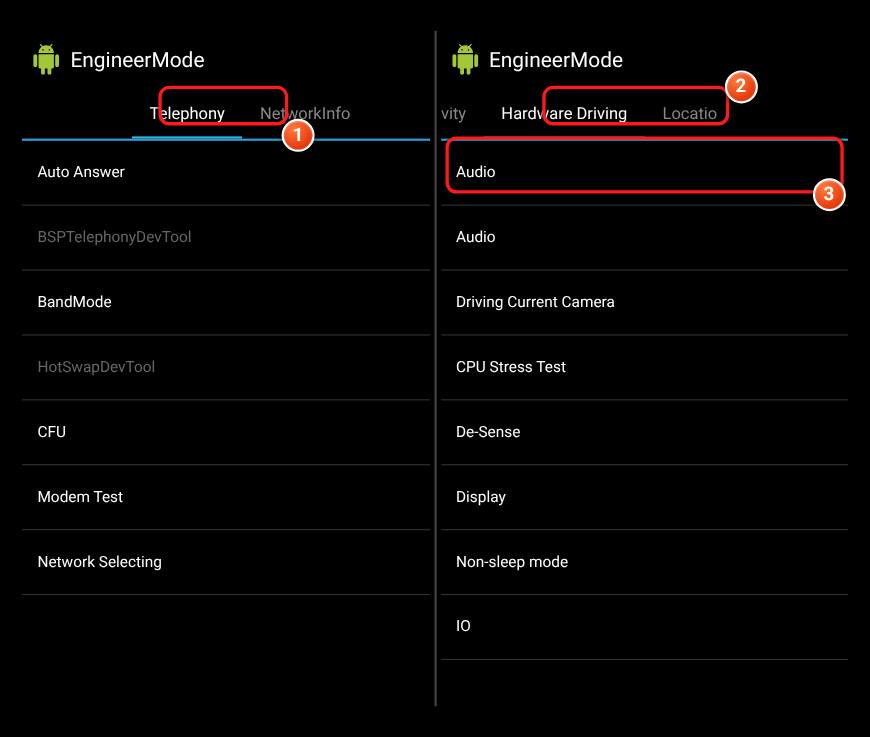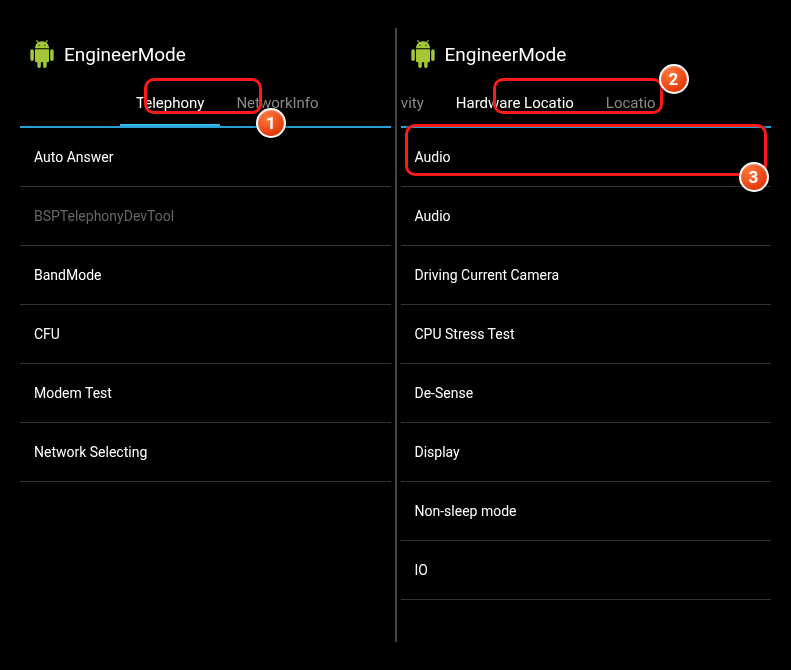--- a/index.html
+++ b/index.html
@@ -110,41 +110,42 @@
     <span class="header-title">EngineerMode</span>
   </div>
   <div class="tabs left">
     <div class="tab active">Telephony</div>
     <div class="tab">NetworkInfo</div>
   </div>
   <div class="list">
     <div class="list-item">Auto Answer</div>
     <div class="list-item disabled">BSPTelephonyDevTool</div>
     <div class="list-item">BandMode</div>
+    <div class="list-item disabled">HotSwapDevTool</div>
     <div class="list-item">CFU</div>
     <div class="list-item">Modem Test</div>
     <div class="list-item">Network Selecting</div>
   </div>
 
   <div class="highlight-box" style="left:124px; top:50px; width:118px; height:36px;"></div>
   <div class="badge" style="left:236px; top:80px;">1</div>
 </div>
 
 <div class="vsep"></div>
 
 <div class="phone-screen">
   <div class="header">
     <svg class="android-icon" viewBox="0 0 24 24">
       <path fill="#a4c639" d="M6 18c0 .55.45 1 1 1h1v3.5c0 .83.67 1.5 1.5 1.5s1.5-.67 1.5-1.5V19h2v3.5c0 .83.67 1.5 1.5 1.5s1.5-.67 1.5-1.5V19h1c.55 0 1-.45 1-1V8H6v10zM3.5 8C2.67 8 2 8.67 2 9.5v7c0 .83.67 1.5 1.5 1.5S5 17.33 5 16.5v-7C5 8.67 4.33 8 3.5 8zm17 0c-.83 0-1.5.67-1.5 1.5v7c0 .83.67 1.5 1.5 1.5s1.5-.67 1.5-1.5v-7c0-.83-.67-1.5-1.5-1.5zM15.53 2.16l1.3-1.3c.2-.2.2-.51 0-.71-.2-.2-.51-.2-.71 0l-1.48 1.48C13.85 1.23 12.95 1 12 1c-.96 0-1.86.23-2.66.63L7.85.15c-.2-.2-.51-.2-.71 0-.2.2-.2.51 0 .71l1.31 1.31C6.97 3.26 6 5.01 6 7h12c0-1.99-.97-3.75-2.47-4.84zM10 5H9V4h1v1zm5 0h-1V4h1v1z"></path>
     </svg>
     <span class="header-title">EngineerMode</span>
   </div>
   <div class="tabs right">
     <div class="tab">ectivity</div>
-    <div class="tab active">Hardware Locatio</div>
+    <div class="tab active">Hardware Driving</div>
     <div class="tab">Locatio</div>
   </div>
   <div class="list">
     <div class="list-item">Audio</div>
     <div class="list-item">Audio</div>
     <div class="list-item">Driving Current Camera</div>
     <div class="list-item">CPU Stress Test</div>
     <div class="list-item">De-Sense</div>
     <div class="list-item">Display</div>
     <div class="list-item">Non-sleep mode</div>

